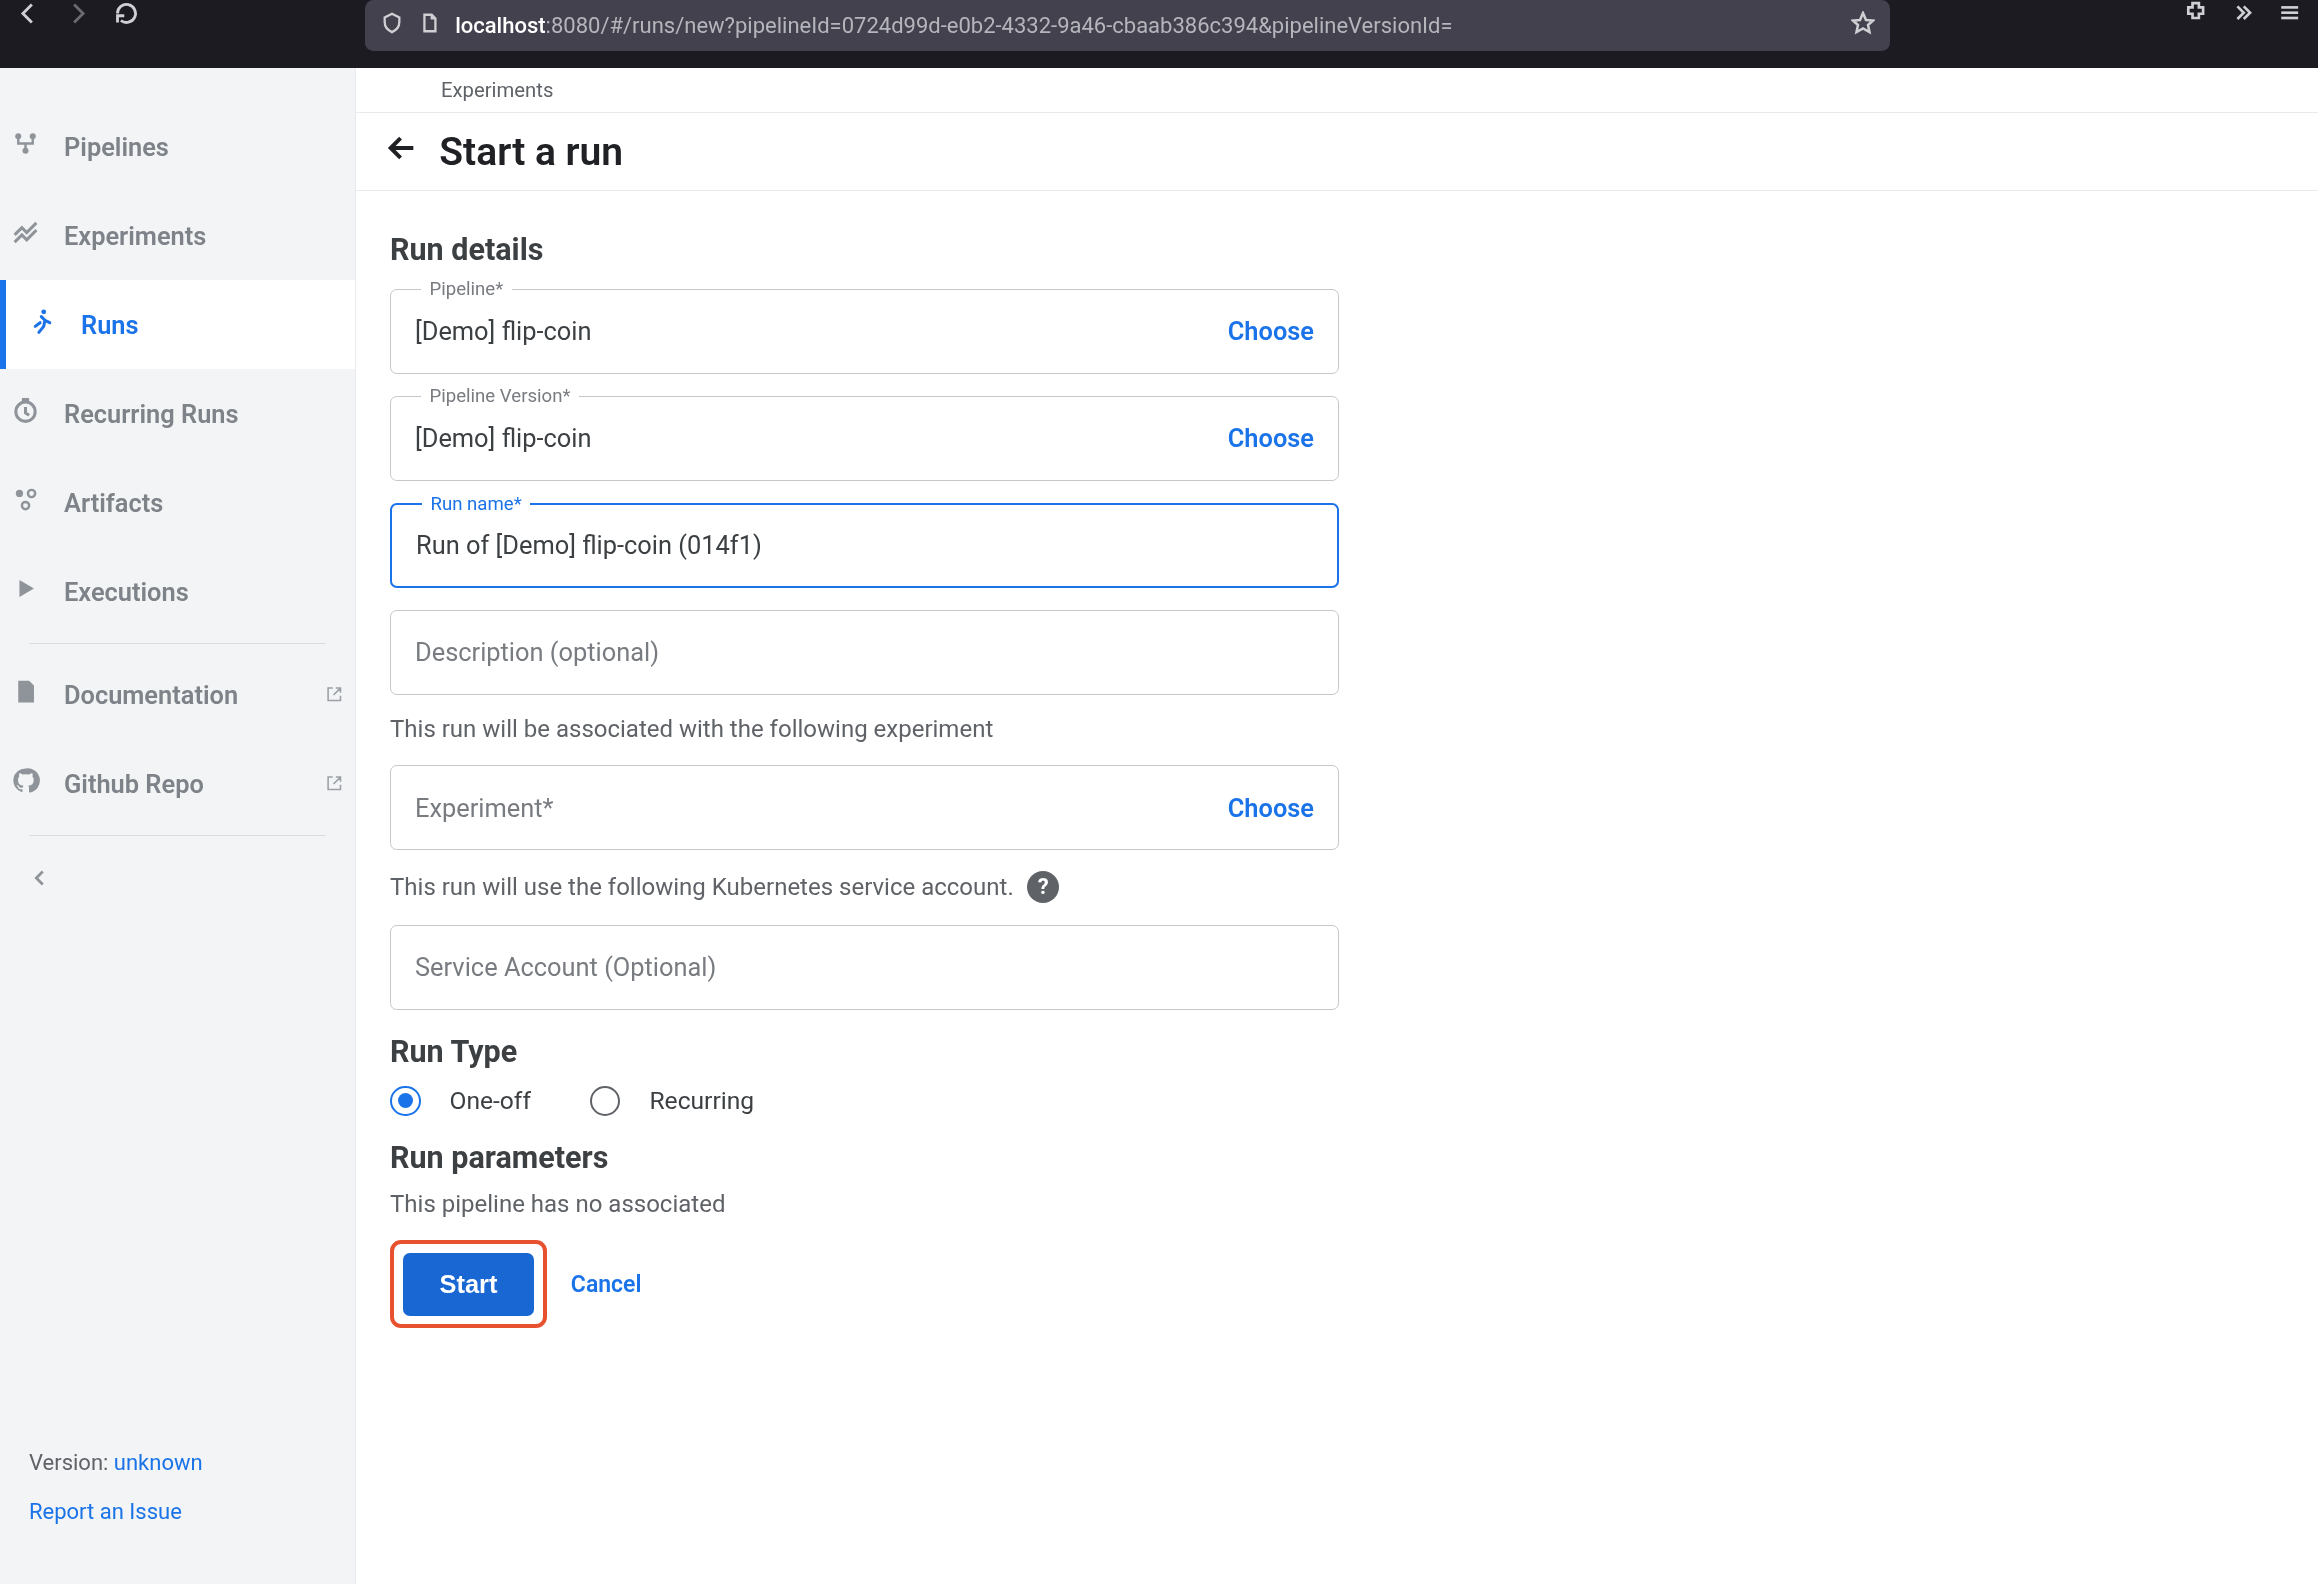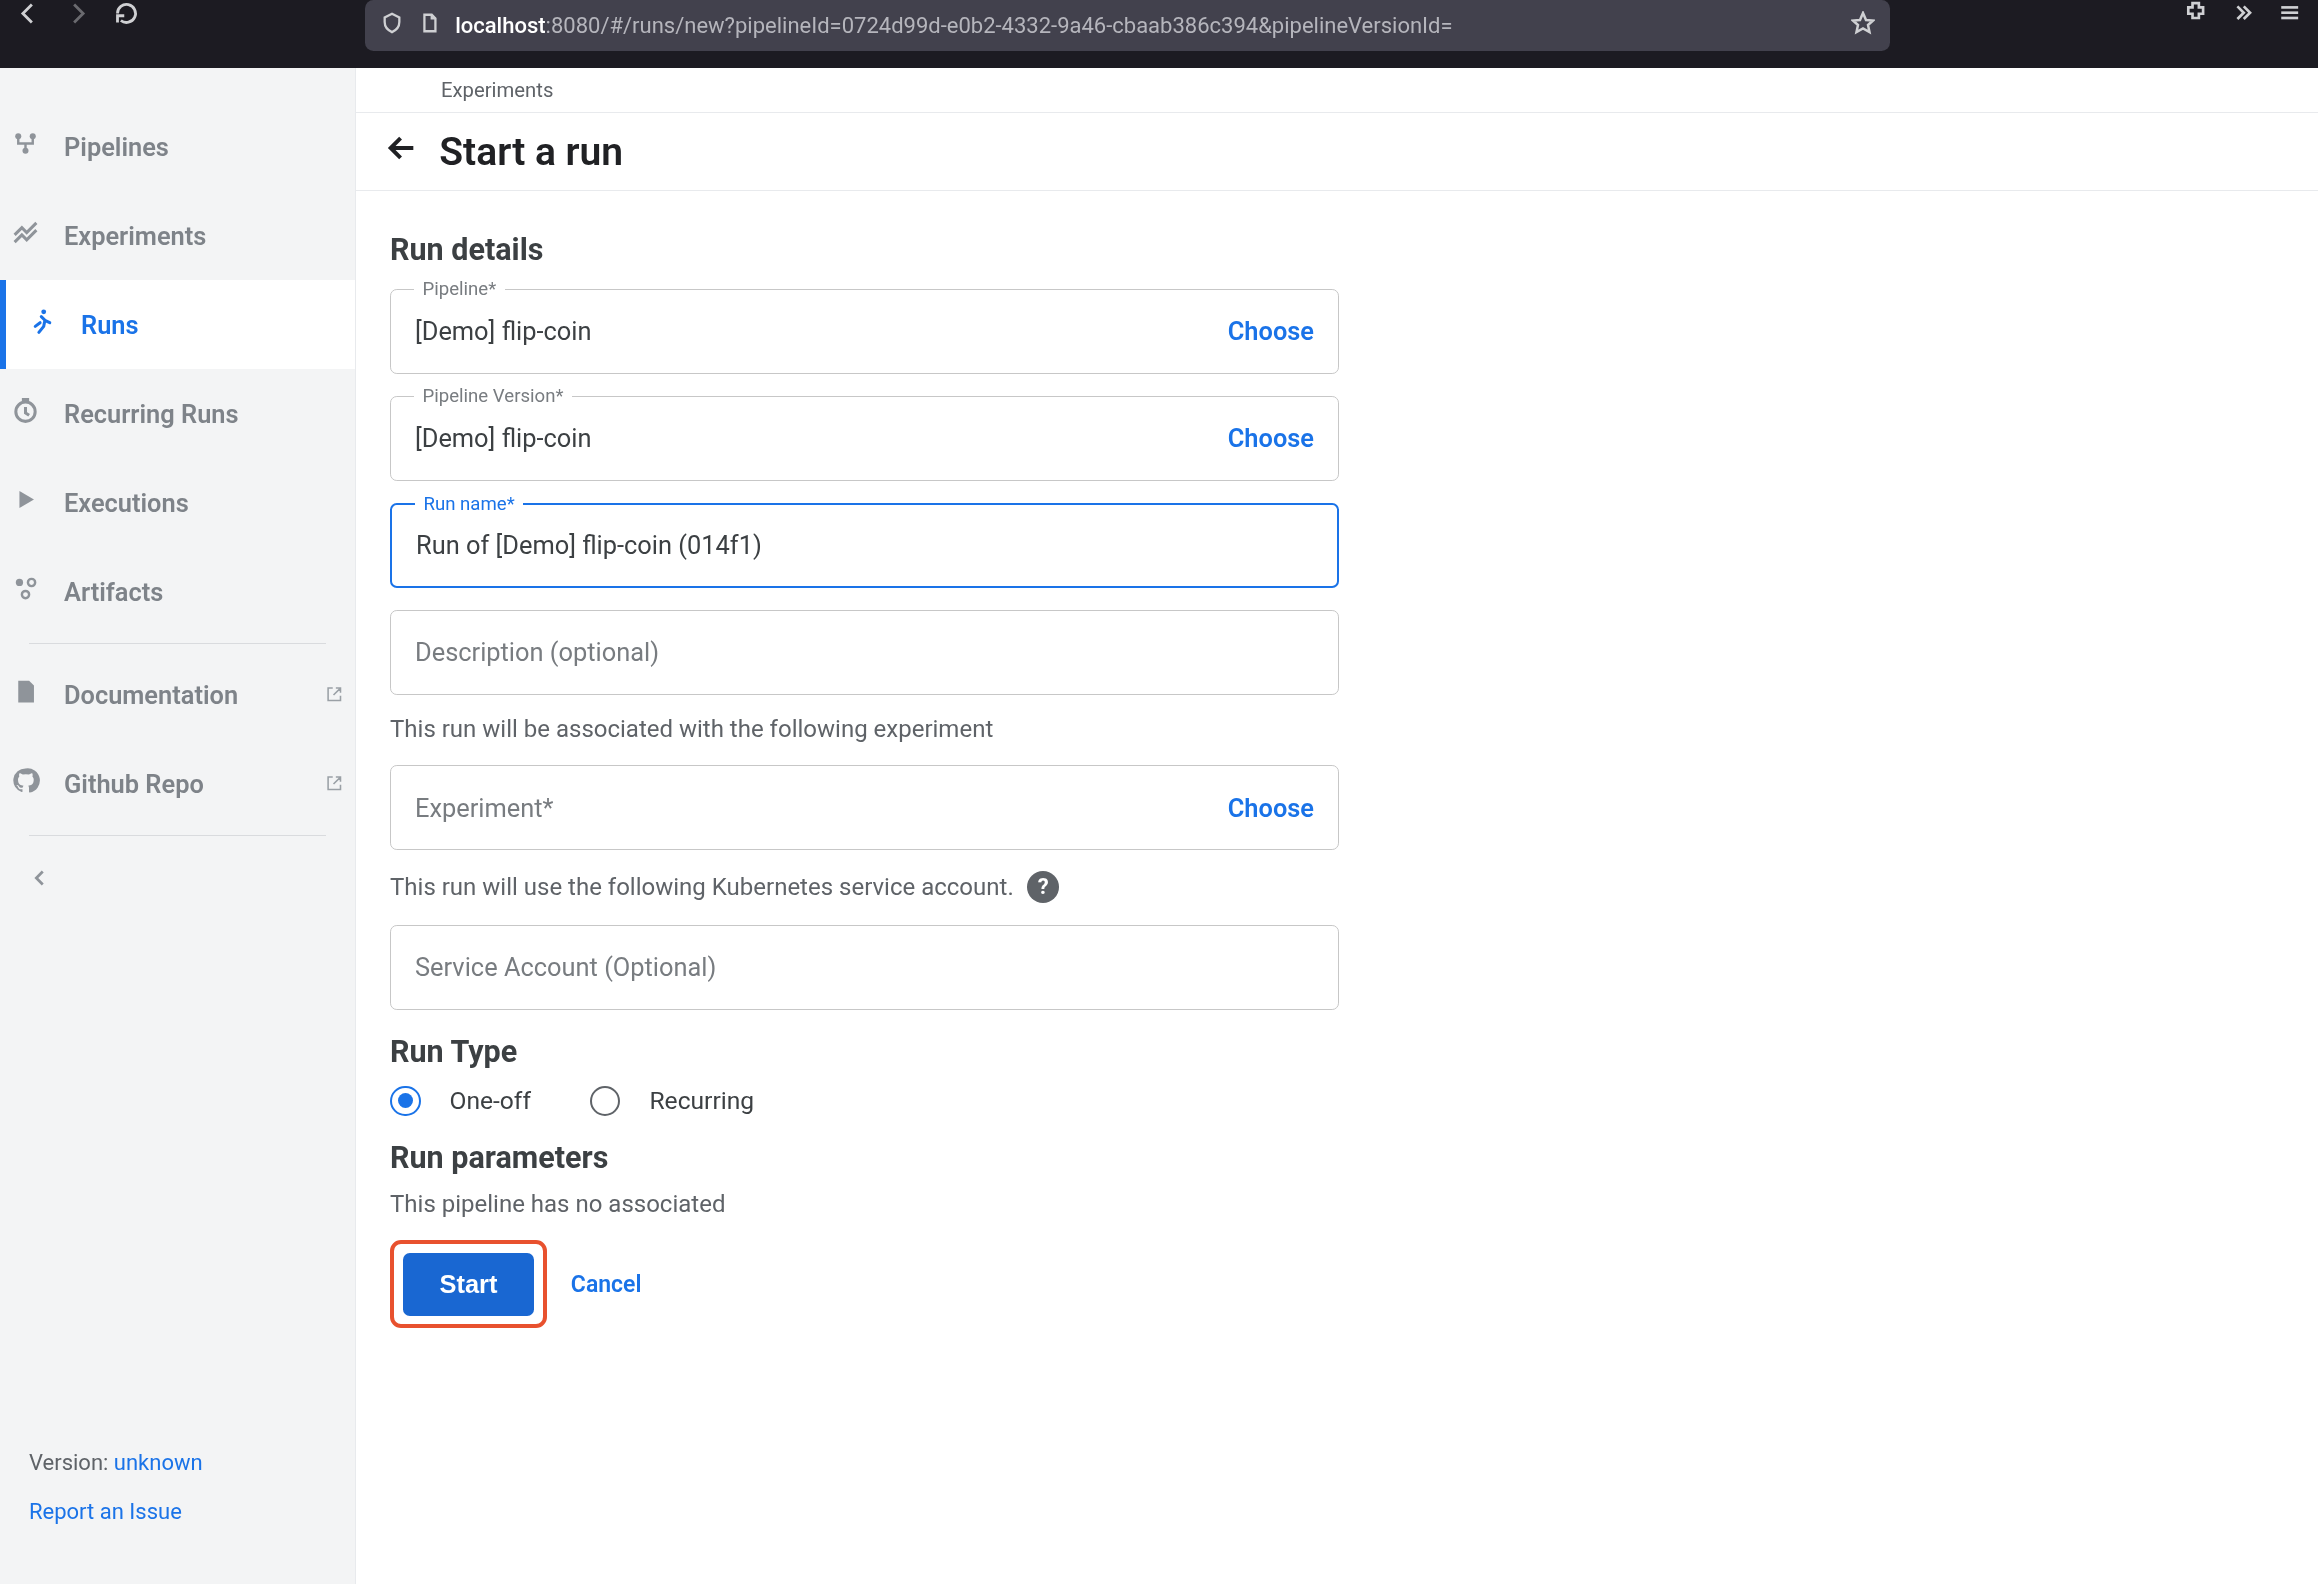--- a/index.html
+++ b/index.html
@@ -81,21 +81,21 @@
   .h2{font-size:30.5px;font-weight:700;color:#3c4043;margin:24px 0 15.3px;}
 
   
   .field{
     position:relative;border:1.7px solid var(--border);
     border-radius:6.8px;height:85px;margin-top:22px;background:#fff;
     display:flex;align-items:center;padding:0 24px;font-size:25.4px;
   }
   .field.focused{border:2.5px solid var(--blue);}
   .field .float-label{
-    position:absolute;top:-12px;left:23px;background:#fff;padding:0 8.5px;
+    position:absolute;top:-12px;left:30px;background:#fff;padding:0 8.5px;
     font-size:18.6px;color:#787c80;
   }
   .field.focused .float-label{color:var(--blue);}
   .field .value{flex:1;color:#3c4043;}
   .field .placeholder{flex:1;color:#787c80;}
   .field .choose{color:var(--blue);font-weight:600;cursor:pointer;}
   .field.plain{height:85px;}
   .field.tall{height:85px;}
   .hint{font-size:24px;color:#5f6368;margin-top:20.3px;display:flex;align-items:center;gap:13.6px;}
   .helpdot{
@@ -235,35 +235,35 @@
               <circle cx="12" cy="13" r="8" fill="none" stroke="#8f949a" stroke-width="2.5"></circle>
               <path d="M12 9v5l3 2M9 3h6M12 3v2" fill="none" stroke="#8f949a" stroke-width="2.5"></path>
             </svg>
         </span>
         <span>Recurring Runs</span>
       </div>
 
       <div class="side-item">
         <span>
           <svg viewBox="0 0 24 24">
-              <polygon points="7 5 19 12 7 19"></polygon>
-            </svg>
-        </span>
-        <span>Executions</span>
-      </div>
-
-      <div class="side-item">
-        <span>
-          <svg viewBox="0 0 24 24">
               <circle cx="7" cy="7" r="3"></circle>
               <circle cx="17" cy="7" r="3" fill="none" stroke="#8f949a" stroke-width="2"></circle>
               <circle cx="12" cy="17" r="3" fill="none" stroke="#8f949a" stroke-width="2"></circle>
             </svg>
         </span>
         <span>Artifacts</span>
+      </div>
+
+      <div class="side-item">
+        <span>
+          <svg viewBox="0 0 24 24">
+              <polygon points="7 5 19 12 7 19"></polygon>
+            </svg>
+        </span>
+        <span>Executions</span>
       </div>
 
       <div class="side-sep"></div>
 
       <div class="side-item">
         <span>
           <svg viewBox="0 0 24 24">
               <path d="M6 3h9l4 4v14H6z"></path>
             </svg>
         </span>

